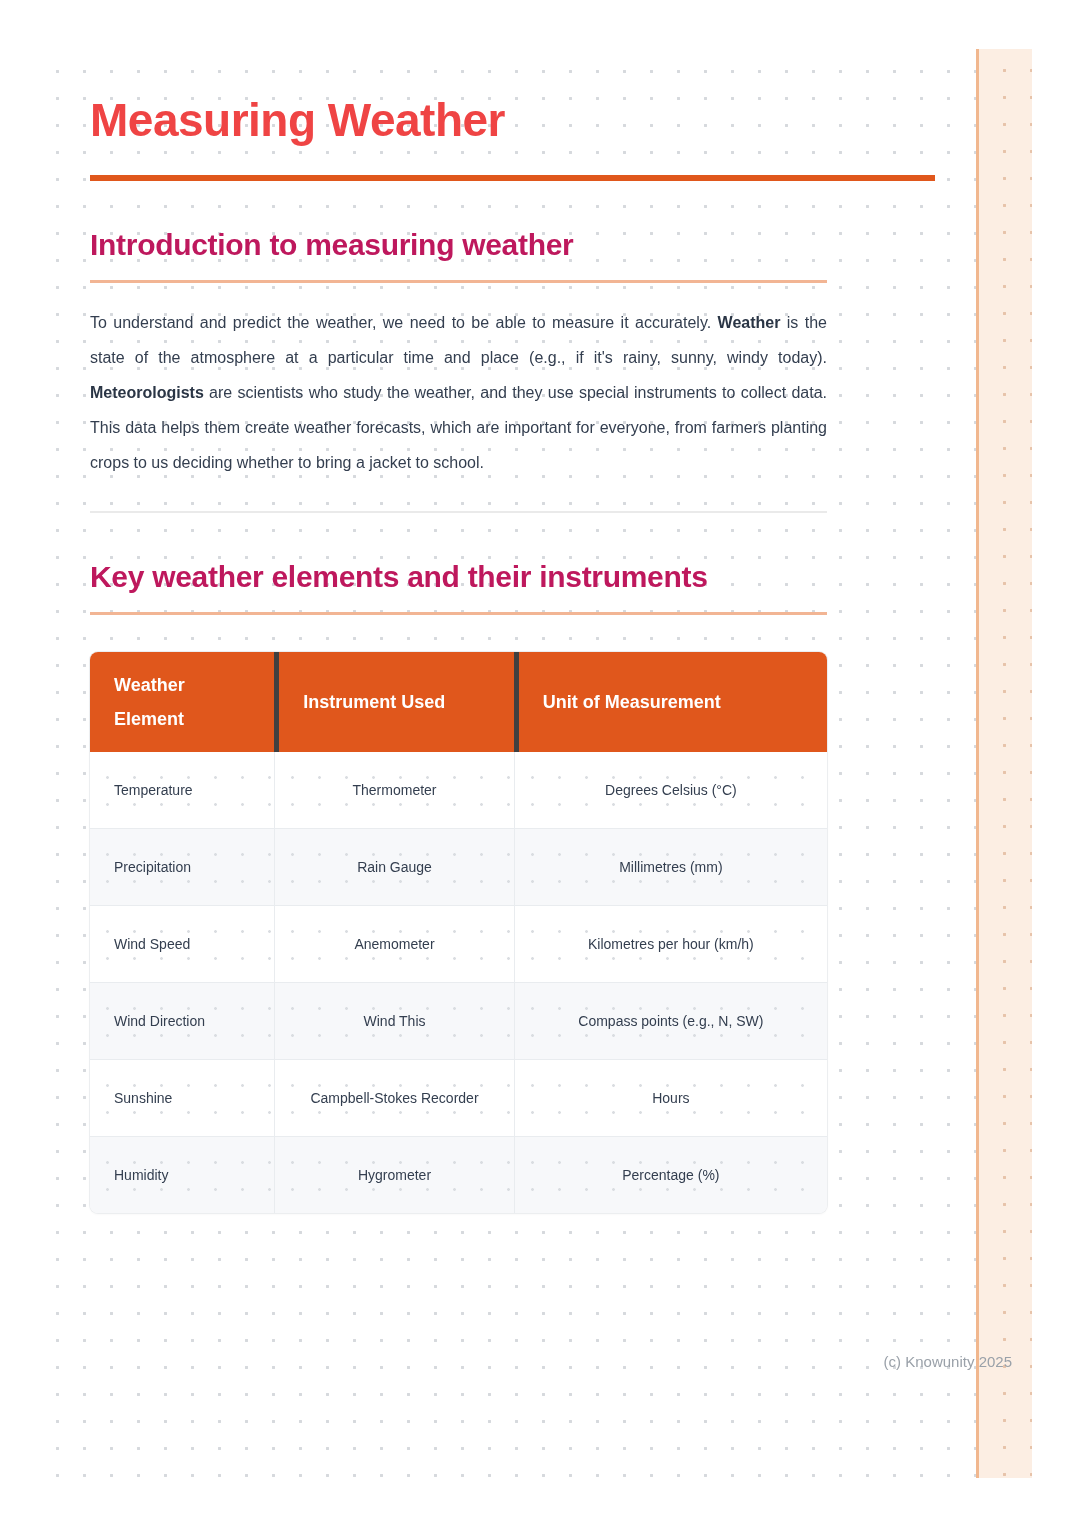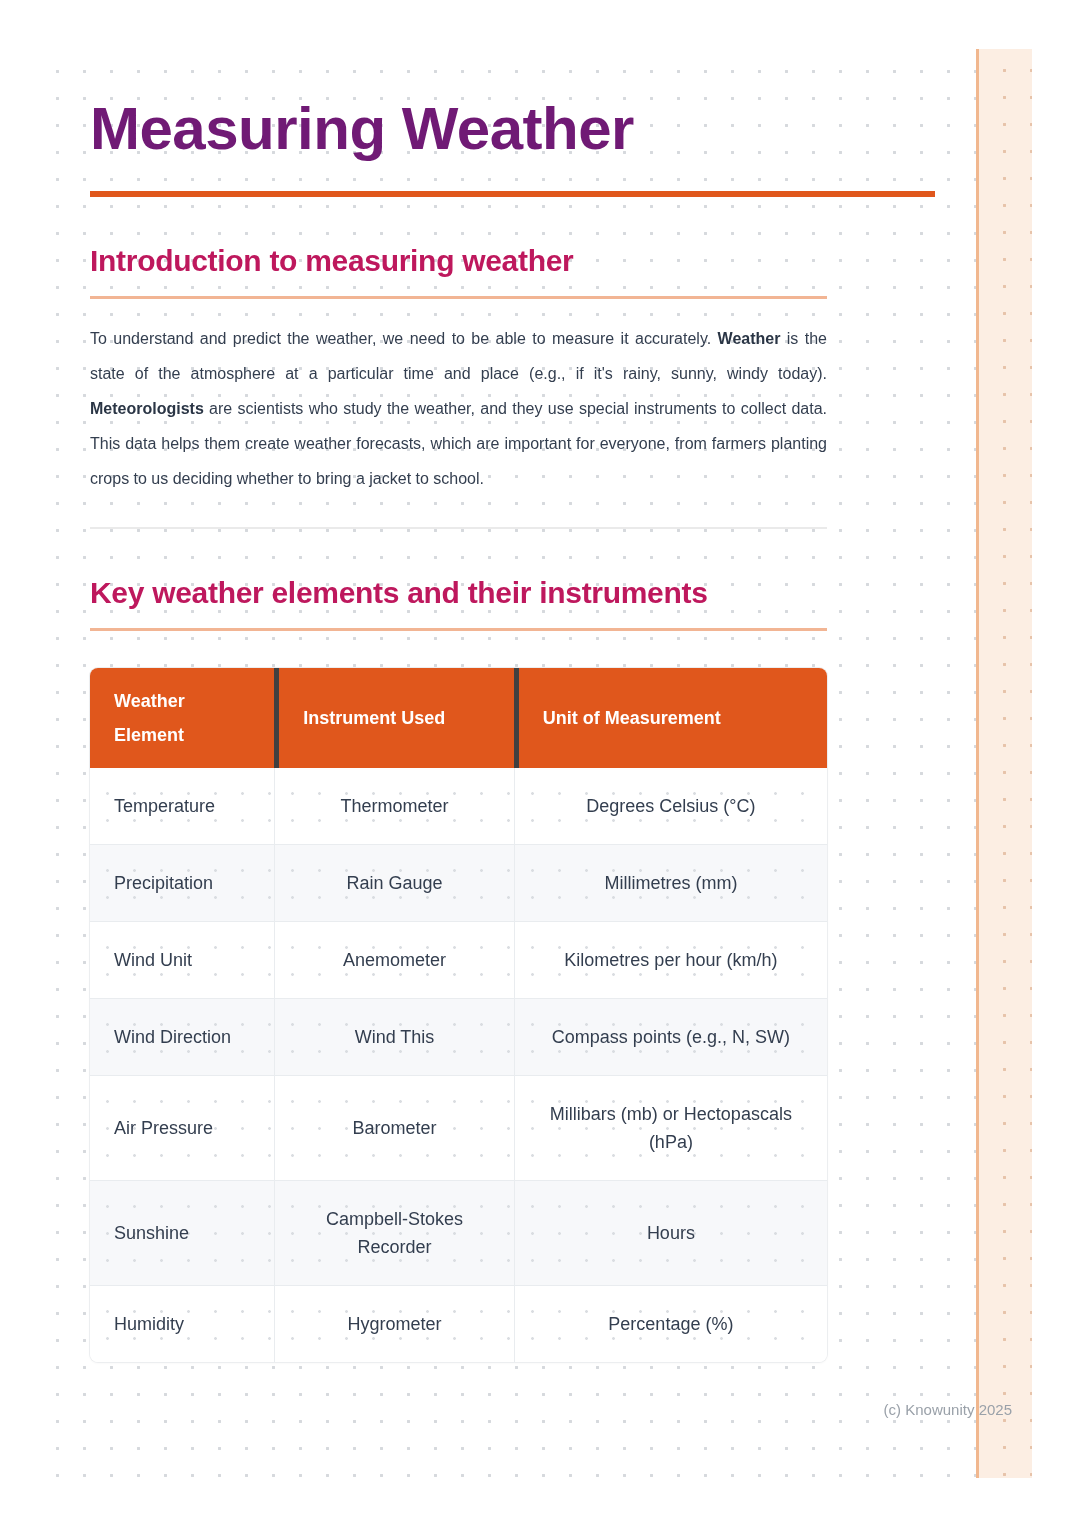--- a/index.html
+++ b/index.html
@@ -24,22 +24,22 @@
     background-image:radial-gradient(circle,#E7C3AA 1.4px,transparent 1.6px);
     background-size:27px 27px;
     background-position:12px 8px;
     box-sizing:border-box;
   }
   .content{
     position:absolute;left:90px;top:0;width:737px;
   }
   h1.page-title{
     margin:94px 0 0 0;
-    font-size:60px;line-height:1.15;font-weight:700;
-    color:#701a75;letter-spacing:-0.5px;
+    font-size:46px;line-height:1.15;font-weight:700;
+    color:#ef4444;letter-spacing:-0.5px;
   }
   .title-rule{
     width:845px;height:6px;background:#E0571C;margin-top:28px;
   }
   h2.section-heading{
     margin:46px 0 0 0;
     font-size:30px;line-height:1.2;font-weight:700;
     color:#be185d;letter-spacing:-0.3px;
   }
   .heading-rule{
@@ -68,32 +68,32 @@
   .weather-table col.c2{width:32.5%;}
   .weather-table col.c3{width:42.5%;}
   .weather-table th{
     background:#E0571C;color:#ffffff;
     font-size:18px;font-weight:700;line-height:34px;
     text-align:left;vertical-align:middle;
     padding:16px 24px;
   }
   .weather-table th + th{border-left:5px solid #404040;}
   .weather-table td{
-    font-size:18px;line-height:28px;color:#333E4F;
+    font-size:14px;line-height:28px;color:#333E4F;
     padding:24px;vertical-align:middle;
     border-top:1px solid #E9ECEF;
     background-color:#ffffff;
     background-image:radial-gradient(circle,#DADDE1 1.3px,transparent 1.5px);
     background-size:27px 27px;background-position:4px 12px;
   }
   .weather-table td + td{border-left:1px solid #E9ECEF;text-align:center;}
   .weather-table tbody tr:first-child td{border-top:none;}
   .weather-table tbody tr:nth-child(even) td{background-color:#F7F8FA;}
   .footer-credit{
-    position:absolute;right:68px;top:1401px;
+    position:absolute;right:68px;top:1353px;
     font-size:15px;color:#9AA1A9;z-index:5;
   }
 </style>
 </head>
 <body>
 
 <div class="page">
 
   <div class="dot-grid"></div>
   <div class="side-strip"></div>
@@ -135,33 +135,28 @@
             <td>Temperature</td>
             <td>Thermometer</td>
             <td>Degrees Celsius (°C)</td>
           </tr>
           <tr>
             <td>Precipitation</td>
             <td>Rain Gauge</td>
             <td>Millimetres (mm)</td>
           </tr>
           <tr>
-            <td>Wind Unit</td>
+            <td>Wind Speed</td>
             <td>Anemometer</td>
             <td>Kilometres per hour (km/h)</td>
           </tr>
           <tr>
             <td>Wind Direction</td>
             <td>Wind This</td>
             <td>Compass points (e.g., N, SW)</td>
-          </tr>
-          <tr>
-            <td>Air Pressure</td>
-            <td>Barometer</td>
-            <td>Millibars (mb) or Hectopascals (hPa)</td>
           </tr>
           <tr>
             <td>Sunshine</td>
             <td>Campbell-Stokes Recorder</td>
             <td>Hours</td>
           </tr>
           <tr>
             <td>Humidity</td>
             <td>Hygrometer</td>
             <td>Percentage (%)</td>

